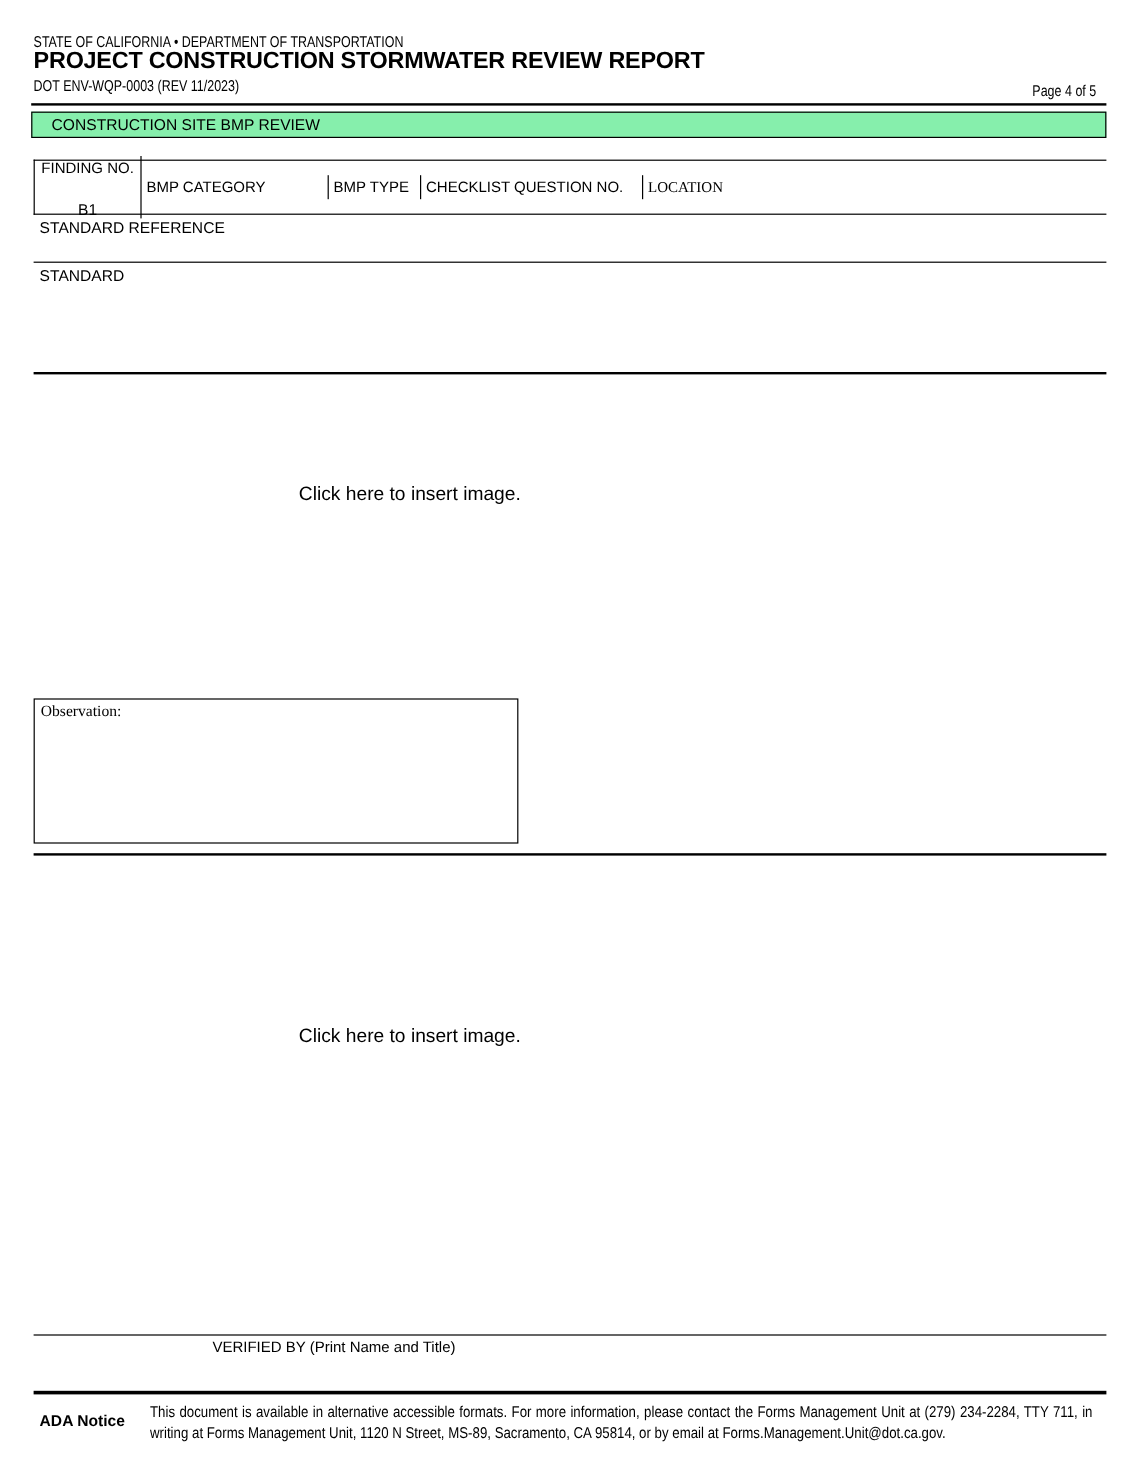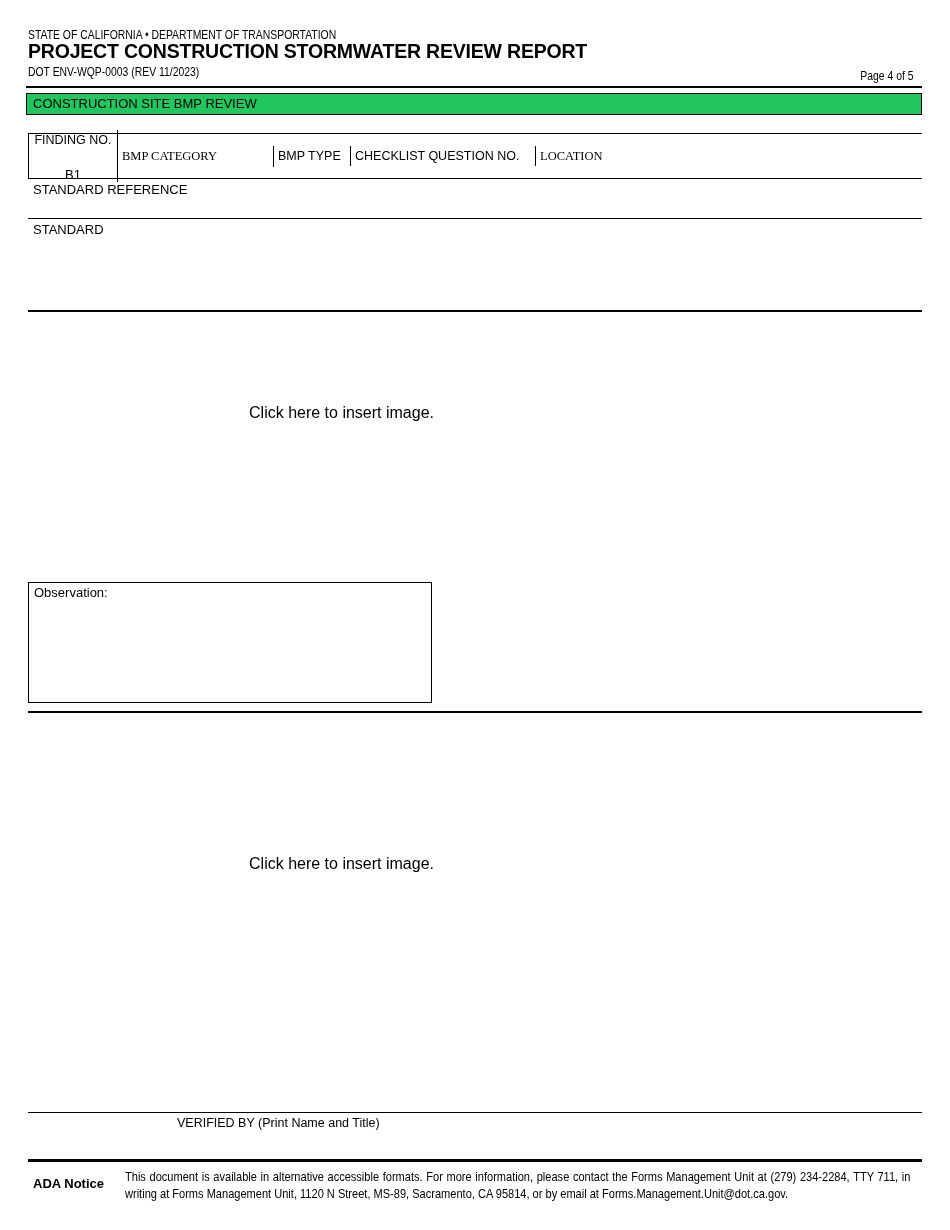--- a/index.html
+++ b/index.html
@@ -14,36 +14,36 @@
   
   .agency   { left:28px; top:27px;  font-size:13px; transform:scaleX(0.8); transform-origin:left top; white-space:nowrap; }
   .title    { left:28px; top:40px;  font-size:19.5px; font-weight:bold; letter-spacing:-0.2px; white-space:nowrap; }
   .formnum  { left:28px; top:64px;  font-size:13px; transform:scaleX(0.8); transform-origin:left top; white-space:nowrap; }
   .pagenum  { right:37px; top:68px; font-size:13px; transform:scaleX(0.8); transform-origin:right top; white-space:nowrap; }
   .hrule    { left:26px; top:86px;  width:896px; height:2px; background:#000; }
 
   
   .section-bar {
     left:26px; top:93px; width:896px; height:22px;
-    border:1px solid #000; background:#22c55e;
-    font-size:13px; line-height:19px; padding-left:6px;
+    border:1px solid #000; background:#86efac;
+    font-size:13px; line-height:19px; padding-left:16px;
   }
 
   
   .ftable {
     left:28px; top:133px; width:894px; height:46px;
     border-top:1px solid #000; border-bottom:1px solid #000; border-left:1px solid #000;
     display:flex;
     align-items:center;
   }
   .fcell { border-right:1px solid #000; font-size:12.5px; padding:3px 4px; }
   .fcell.last { border-right:none; flex:1;font-family:Liberation Serif, serif; }
   .c1 { width:89px; text-align:center; padding:3px 0 0 0; }
   .c1 .b1 { margin-top:20px; font-size:13px; }
-  .c2 { width:156px;font-family:Liberation Serif, serif; } .c3 { width:77px; } .c4 { width:185px; }
+  .c2 { width:156px; } .c3 { width:77px; } .c4 { width:185px; }
 
   .lbl { font-size:13px; white-space:nowrap; }
   .line1 { height:1px; background:#000; }
   .line2 { height:2px; background:#000; }
   .line3 { height:3px; background:#000; }
 
   .fill-area { background:transparent; }
 
   .img-prompt {
     left:30px; width:404px; text-align:right; font-size:16px; cursor:pointer;
@@ -105,21 +105,21 @@
   <div class="abs lbl" style="left:33px; top:182px;">STANDARD REFERENCE</div>
   <div class="abs fill-area" style="left:28px; top:197px; width:894px; height:20px;"></div>
   <div class="abs line1" style="left:28px; top:218px; width:894px;"></div>
 
   <div class="abs lbl" style="left:33px; top:222px;">STANDARD</div>
   <div class="abs fill-area" style="left:28px; top:238px; width:894px; height:70px;"></div>
   <div class="abs line2" style="left:28px; top:310px; width:894px;"></div>
 
   <div class="abs img-prompt" style="top:404px;">Click here to insert image.</div>
 
-  <div class="abs note-box" style="top:582px; height:121px;">
+  <div class="abs note-box" style="top:582px; height:121px;font-family:Liberation Serif, serif;">
     <span>Observation:</span>
     <span></span>
   </div>
   <div class="abs line2" style="left:28px; top:711px; width:894px;"></div>
 
   <div class="abs img-prompt" style="top:855px;">Click here to insert image.</div>
 
 
   <div class="abs line1" style="left:28px; top:1112px; width:894px;"></div>
   <div class="abs vcell verified-cell">

